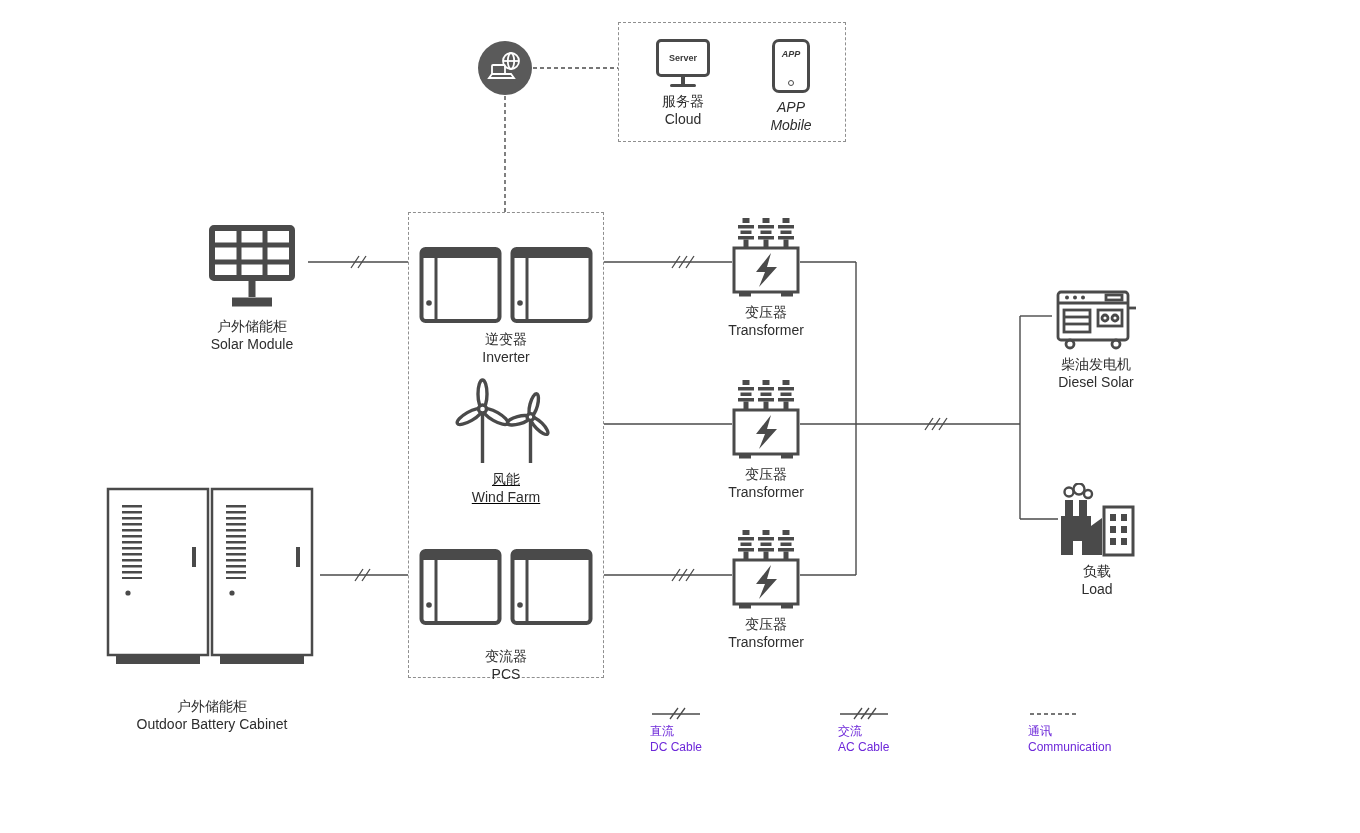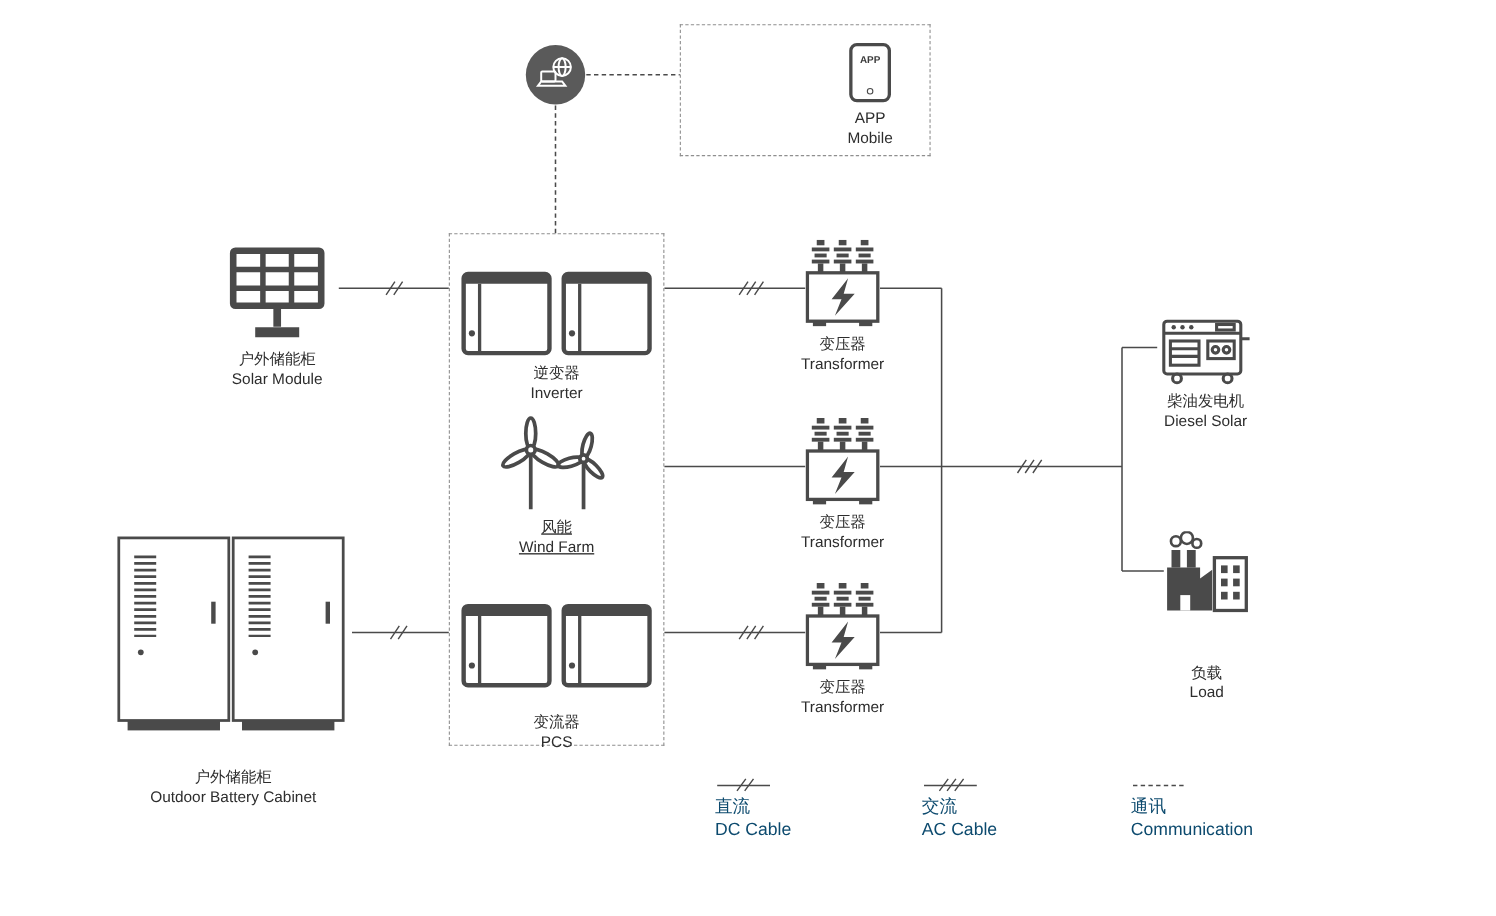--- a/index.html
+++ b/index.html
@@ -22,21 +22,21 @@
              font-size: 9px; font-weight: bold; color: #3a3a3a; background: #fff; }
   .monitor-neck { width: 4px; height: 7px; background: #4a4a4a; }
   .monitor-base { width: 26px; height: 3px; background: #4a4a4a; border-radius: 2px; }
   .phone { width: 38px; height: 54px; border: 3px solid #4a4a4a; border-radius: 7px;
            display: flex; flex-direction: column; align-items: center; background: #fff; }
   .phone-label { font-size: 9px; font-weight: bold; color: #3a3a3a; margin-top: 7px; }
   .phone-home { width: 6px; height: 6px; border: 1.6px solid #4a4a4a; border-radius: 50%;
                 margin-top: auto; margin-bottom: 4px; }
   
   .legend-item { position: absolute; }
-  .legend-lab { display: block; font-size: 16px; color: #0c4a6e; line-height: 1.3; white-space: nowrap; }
+  .legend-lab { display: block; font-size: 12px; color: #6d28d9; line-height: 1.3; white-space: nowrap; }
   .legend-line { display: block; margin-bottom: 4px; }
 </style>
 </head>
 <body>
 
 <div class="canvas">
 
   <svg class="wires" width="1360" height="833">
     <g stroke="#4a4a4a" stroke-width="1.4" fill="none">
       <line x1="533" y1="68" x2="618" y2="68" stroke-dasharray="4 3"></line>
@@ -71,21 +71,32 @@
         <circle cx="34" cy="21" r="8"></circle>
         <ellipse cx="34" cy="21" rx="3.2" ry="8"></ellipse>
         <line x1="26" y1="21" x2="42" y2="21"></line>
         <rect x="15" y="25" width="13" height="9" rx="1"></rect>
         <path d="M12 38 l3 -4 h19 l3 4 z"></path>
       </g>
     </svg>
   </div>
 
   <div class="dashed-box" style="left:618px; top:22px; width:228px; height:120px;">
-    <div class="node" style="left:136px; top:16px; width:72px;">
+    <div class="node" style="left:28px; top:16px; width:72px;">
+      <div class="monitor">
+        <span>Server</span>
+      </div>
+      <div class="monitor-neck"></div>
+      <div class="monitor-base"></div>
+      <div class="labels">
+        <span class="lab">服务器</span>
+        <span class="lab">Cloud</span>
+      </div>
+    </div>
+    <div class="node" style="left:136px; top:16px; width:72px;font-style:italic;">
       <div class="phone">
         <span class="phone-label">APP</span>
         <span class="phone-home"></span>
       </div>
       <div class="labels">
         <span class="lab">APP</span>
         <span class="lab">Mobile</span>
       </div>
     </div>
   </div>
@@ -322,21 +333,21 @@
         <circle cx="23" cy="13.5" r="2"></circle>
         <circle cx="31" cy="13.5" r="2"></circle>
       </g>
     </svg>
     <div class="labels">
       <span class="lab">柴油发电机</span>
       <span class="lab">Diesel Solar</span>
     </div>
   </div>
 
-  <div class="node" style="left:1022px; top:483px; width:150px;gap:40px;">
+  <div class="node" style="left:1022px; top:483px; width:150px;">
     <svg width="78" height="74" viewBox="0 0 78 74">
       <g fill="none" stroke="#4a4a4a" stroke-width="2.4">
         <circle cx="11" cy="9" r="4.5"></circle>
         <circle cx="21" cy="6" r="5.5"></circle>
         <circle cx="30" cy="11" r="4"></circle>
       </g>
       <g fill="#4a4a4a">
         <rect x="7" y="17" width="8" height="16"></rect>
         <rect x="21" y="17" width="8" height="16"></rect>
         <path d="M3 72 V33 h30 v10 l11 -8 v37 z"></path>

